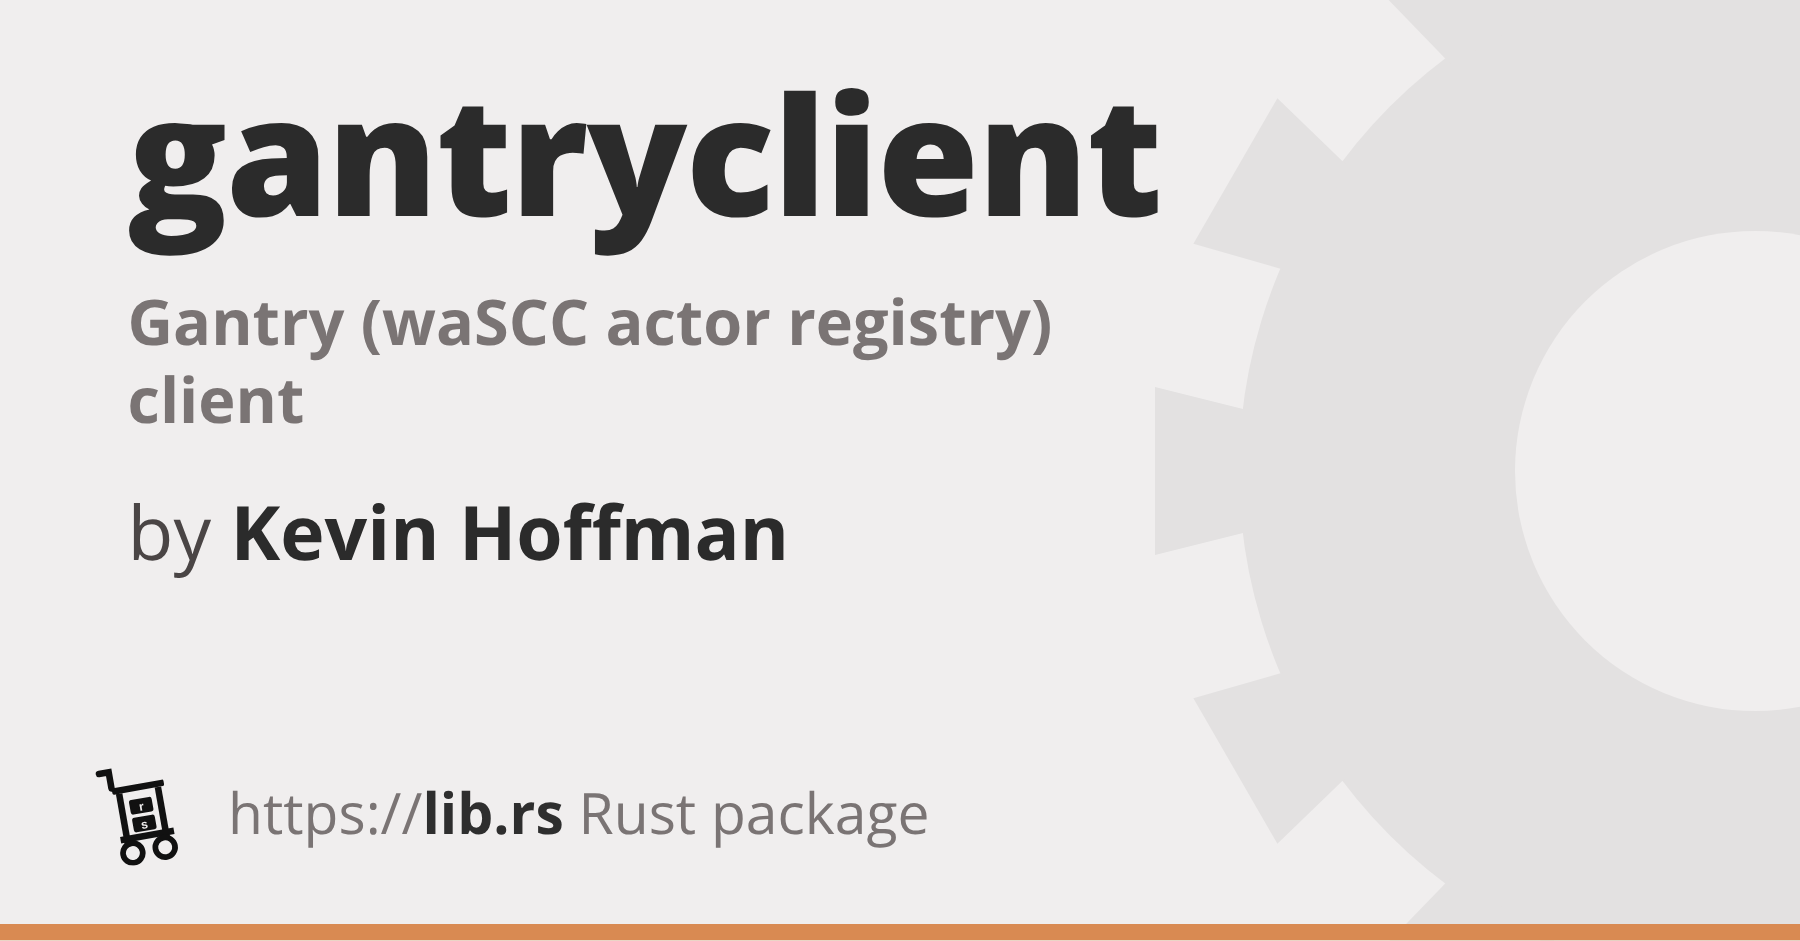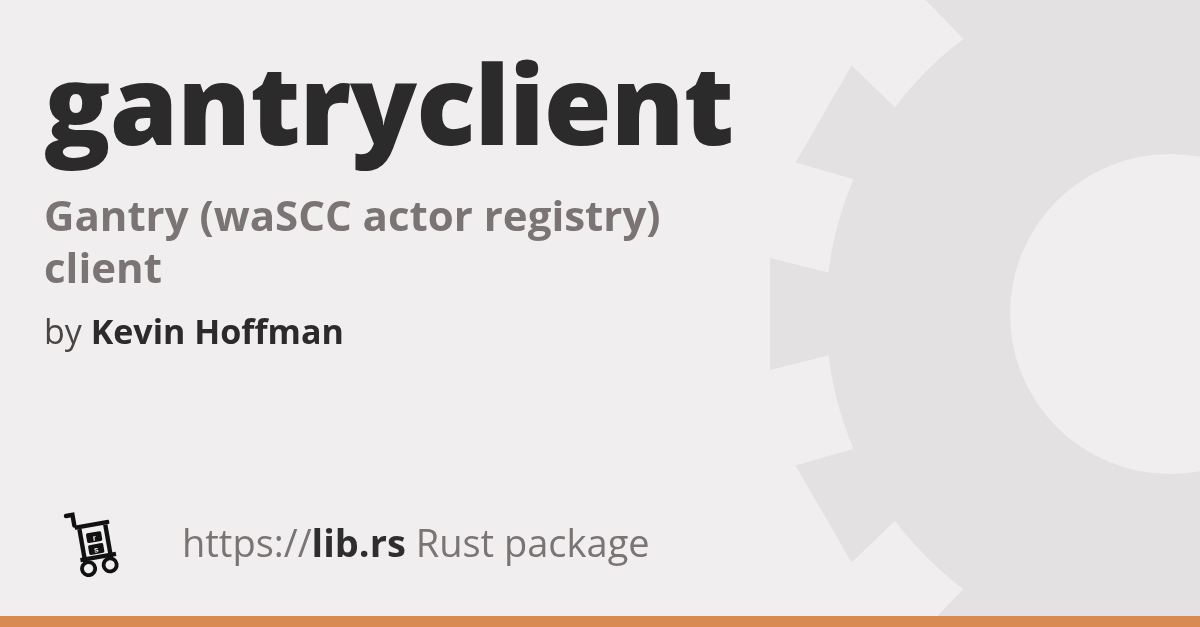--- a/index.html
+++ b/index.html
@@ -16,41 +16,41 @@
     top: 50%;
     transform: translateY(-50%);
     width: 800px;
     height: 800px;
     fill: #e3e1e1;
     z-index: 0;
   }
   .content {
     position: relative;
     z-index: 1;
-    padding: 45px 60px 0 44px;
+    padding: 45px 60px 0 85px;
     height: 100%;
   }
   .title {
     font-size: 110px;
     font-weight: 800;
     letter-spacing: -1px;
     color: #2b2b2b;
     line-height: 1.05;
   }
   .description {
     margin-top: 28px;
     font-size: 42px;
     font-weight: 700;
     color: #7a7474;
     line-height: 1.25;
     max-width: 720px;
   }
   .author-line {
-    margin-top: 14px;
-    font-size: 34px;
+    margin-top: 26px;
+    font-size: 50px;
     color: #2b2b2b;
   }
   .author-line .by {
     font-weight: 400;
     color: #4a4545;
   }
   .author-line .name {
     font-weight: 700;
   }
   .footer {
@@ -58,21 +58,20 @@
     left: 60px;
     bottom: 50px;
     display: flex;
     align-items: center;
     gap: 22px;
   }
   .footer-text {
     font-size: 38px;
     color: #7a7474;
     font-weight: 400;
-    margin-left: 30px;
   }
   .footer-text .domain {
     color: #2e2e2e;
     font-weight: 700;
   }
   .brand-icon {
     width: 70px;
     height: 70px;
   }
   .accent-bar {

